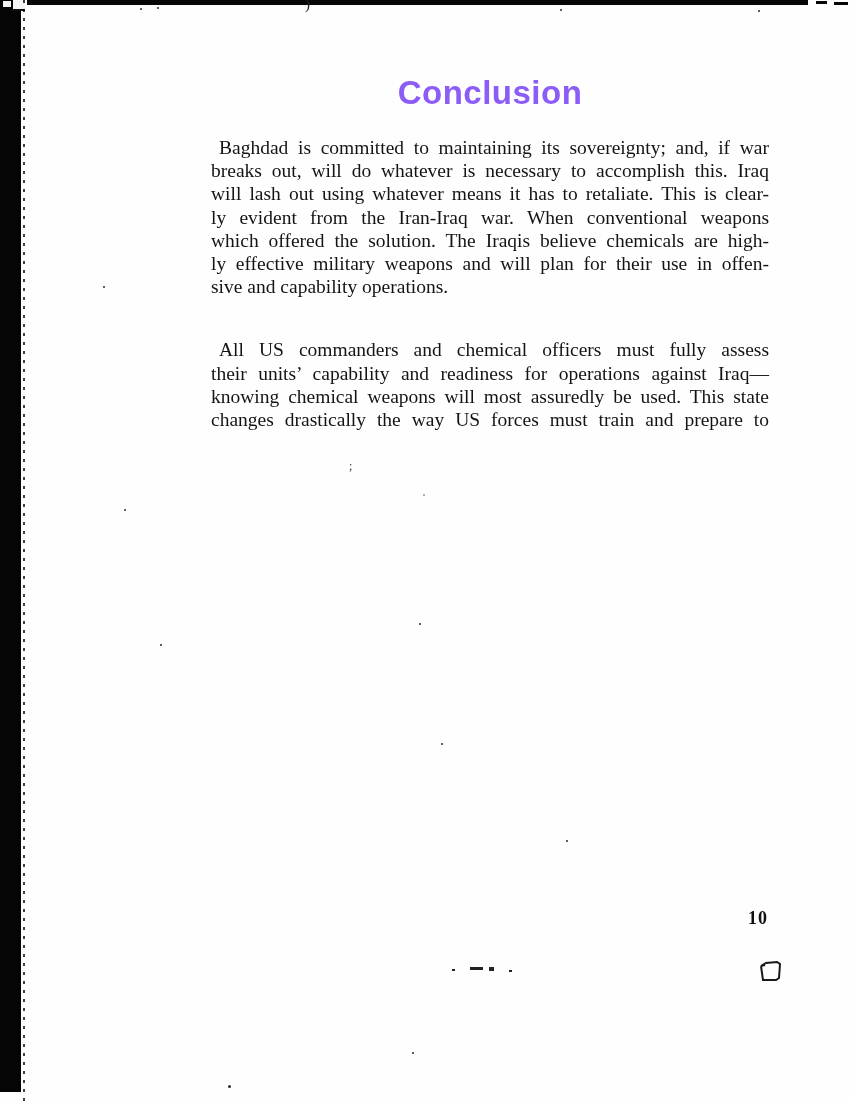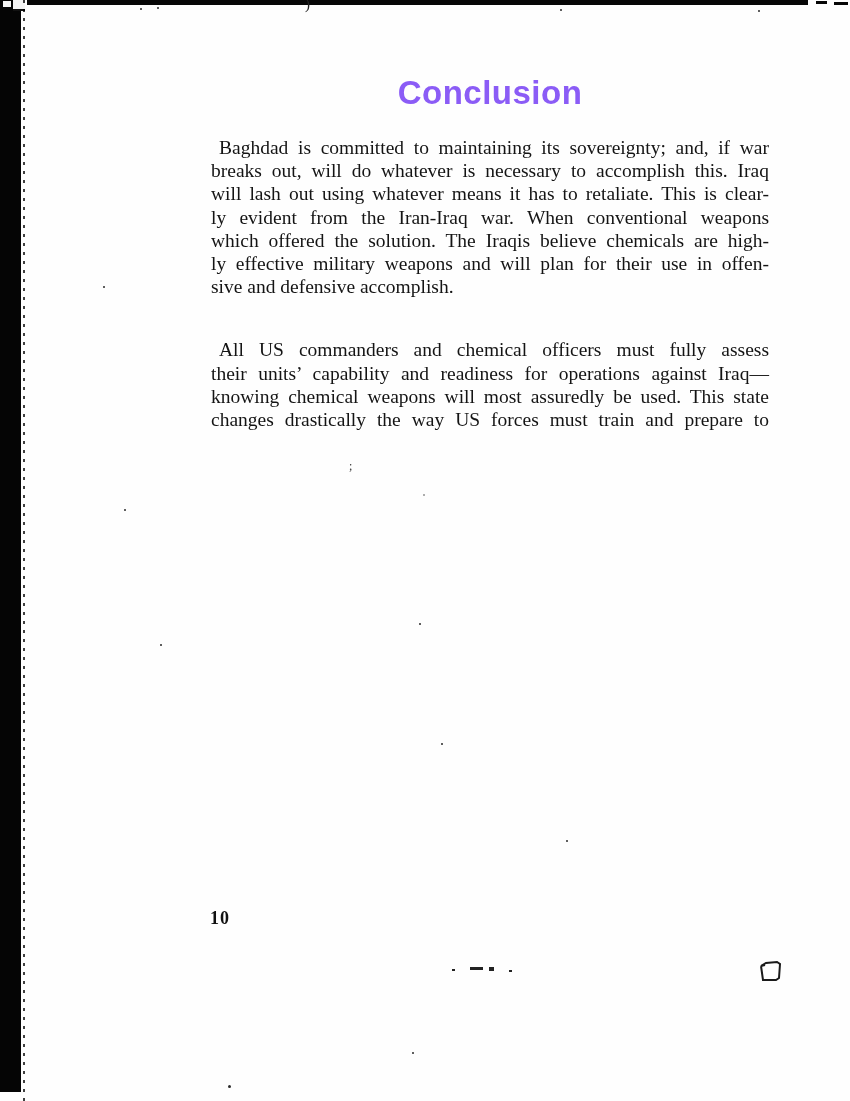--- a/index.html
+++ b/index.html
@@ -69,21 +69,21 @@
     text-align: justify;
     text-align-last: justify;
     text-justify: inter-word;
     height: 23.2px; white-space: nowrap;
   }
   .line.first { text-indent: 8px; margin-top: 40px; }
   .line.last { text-align-last: left; }
 
   .pagenum {
     position: absolute; left: 210px; top: 908px; width: 558px;
-    text-align: left; font-weight: 700; font-size: 18px;
+    text-align: right; font-weight: 700; font-size: 18px;
     font-family: "Liberation Serif", serif; color: #101010;
     letter-spacing: 1px;
   }
 
   
   .mark-dot-1 { position: absolute; left: 452px; top: 969px; width: 3px; height: 2px; background: #222; }
   .mark-dash  { position: absolute; left: 470px; top: 967px; width: 13px; height: 3px; background: #222; }
   .mark-dot-2 { position: absolute; left: 489px; top: 967px; width: 5px; height: 4px; background: #222; }
   .mark-dot-3 { position: absolute; left: 509px; top: 970px; width: 3px; height: 2px; background: #222; }
   .doodle { position: absolute; left: 756px; top: 958px; }
@@ -121,21 +121,21 @@
   <div class="title">Conclusion</div>
 
   <div class="textblock">
     <div class="para">
       <div class="line first">Baghdad is committed to maintaining its sovereignty; and, if war</div>
       <div class="line">breaks out, will do whatever is necessary to accomplish this. Iraq</div>
       <div class="line">will lash out using whatever means it has to retaliate. This is clear-</div>
       <div class="line">ly evident from the Iran-Iraq war. When conventional weapons</div>
       <div class="line">which offered the solution. The Iraqis believe chemicals are high-</div>
       <div class="line">ly effective military weapons and will plan for their use in offen-</div>
-      <div class="line last">sive and defensive accomplish.</div>
+      <div class="line last">sive and capability operations.</div>
     </div>
     <div class="para">
       <div class="line first">All US commanders and chemical officers must fully assess</div>
       <div class="line">their units’ capability and readiness for operations against Iraq—</div>
       <div class="line">knowing chemical weapons will most assuredly be used. This state</div>
       <div class="line">changes drastically the way US forces must train and prepare to</div>
     </div>
   </div>
 
   <div class="pagenum">10</div>

